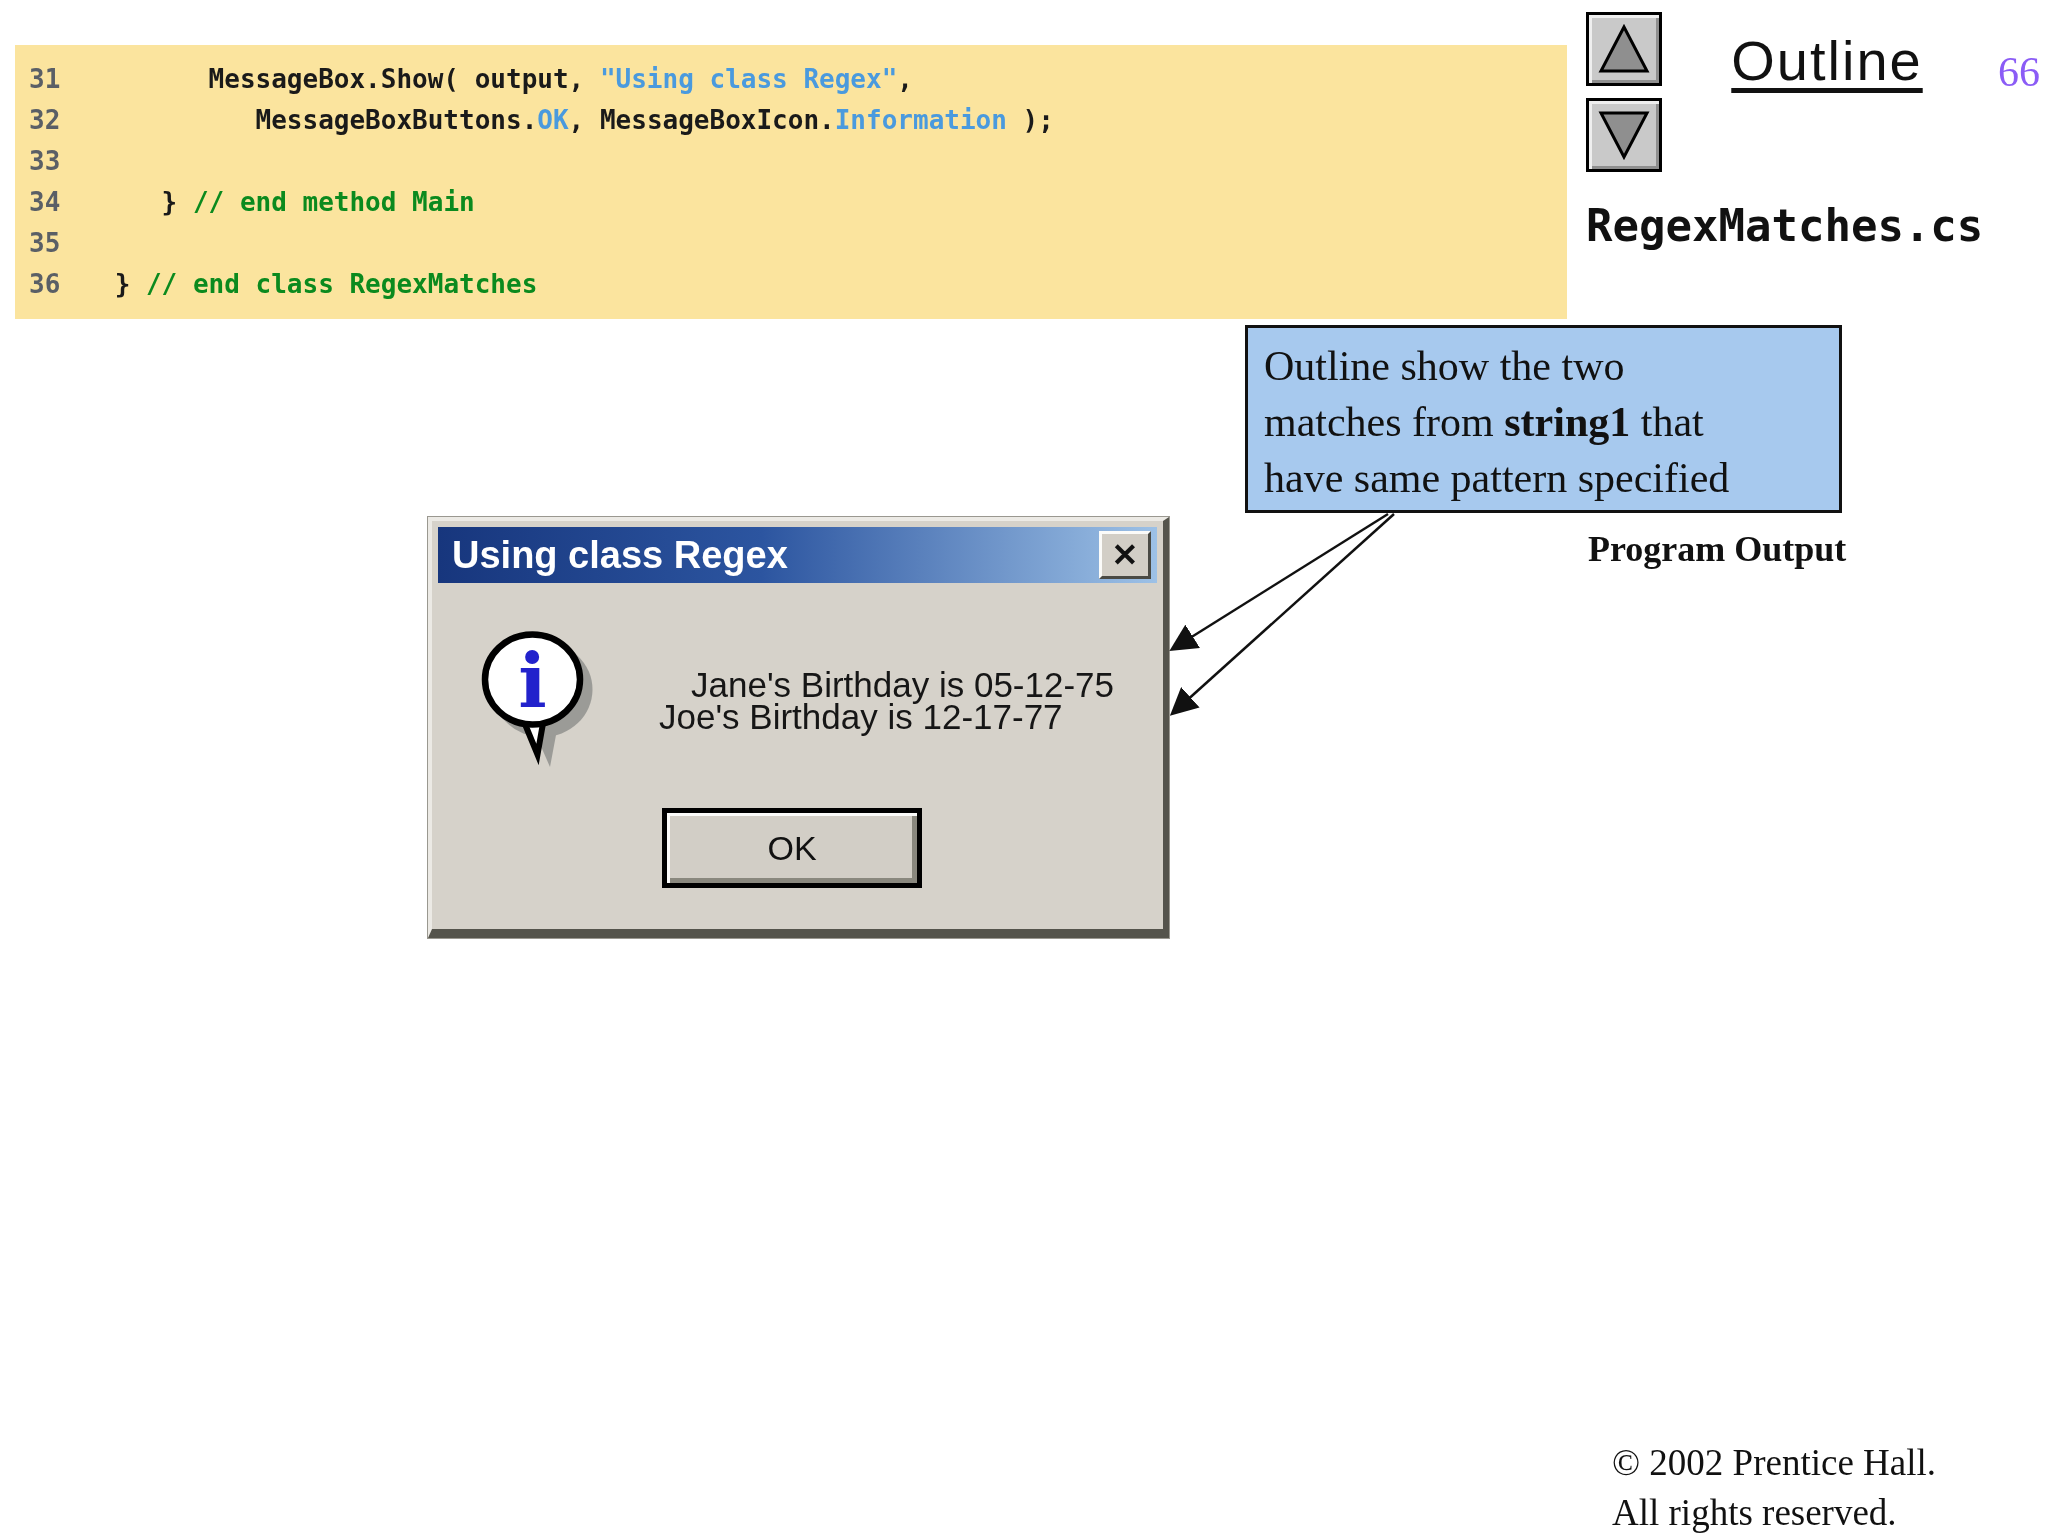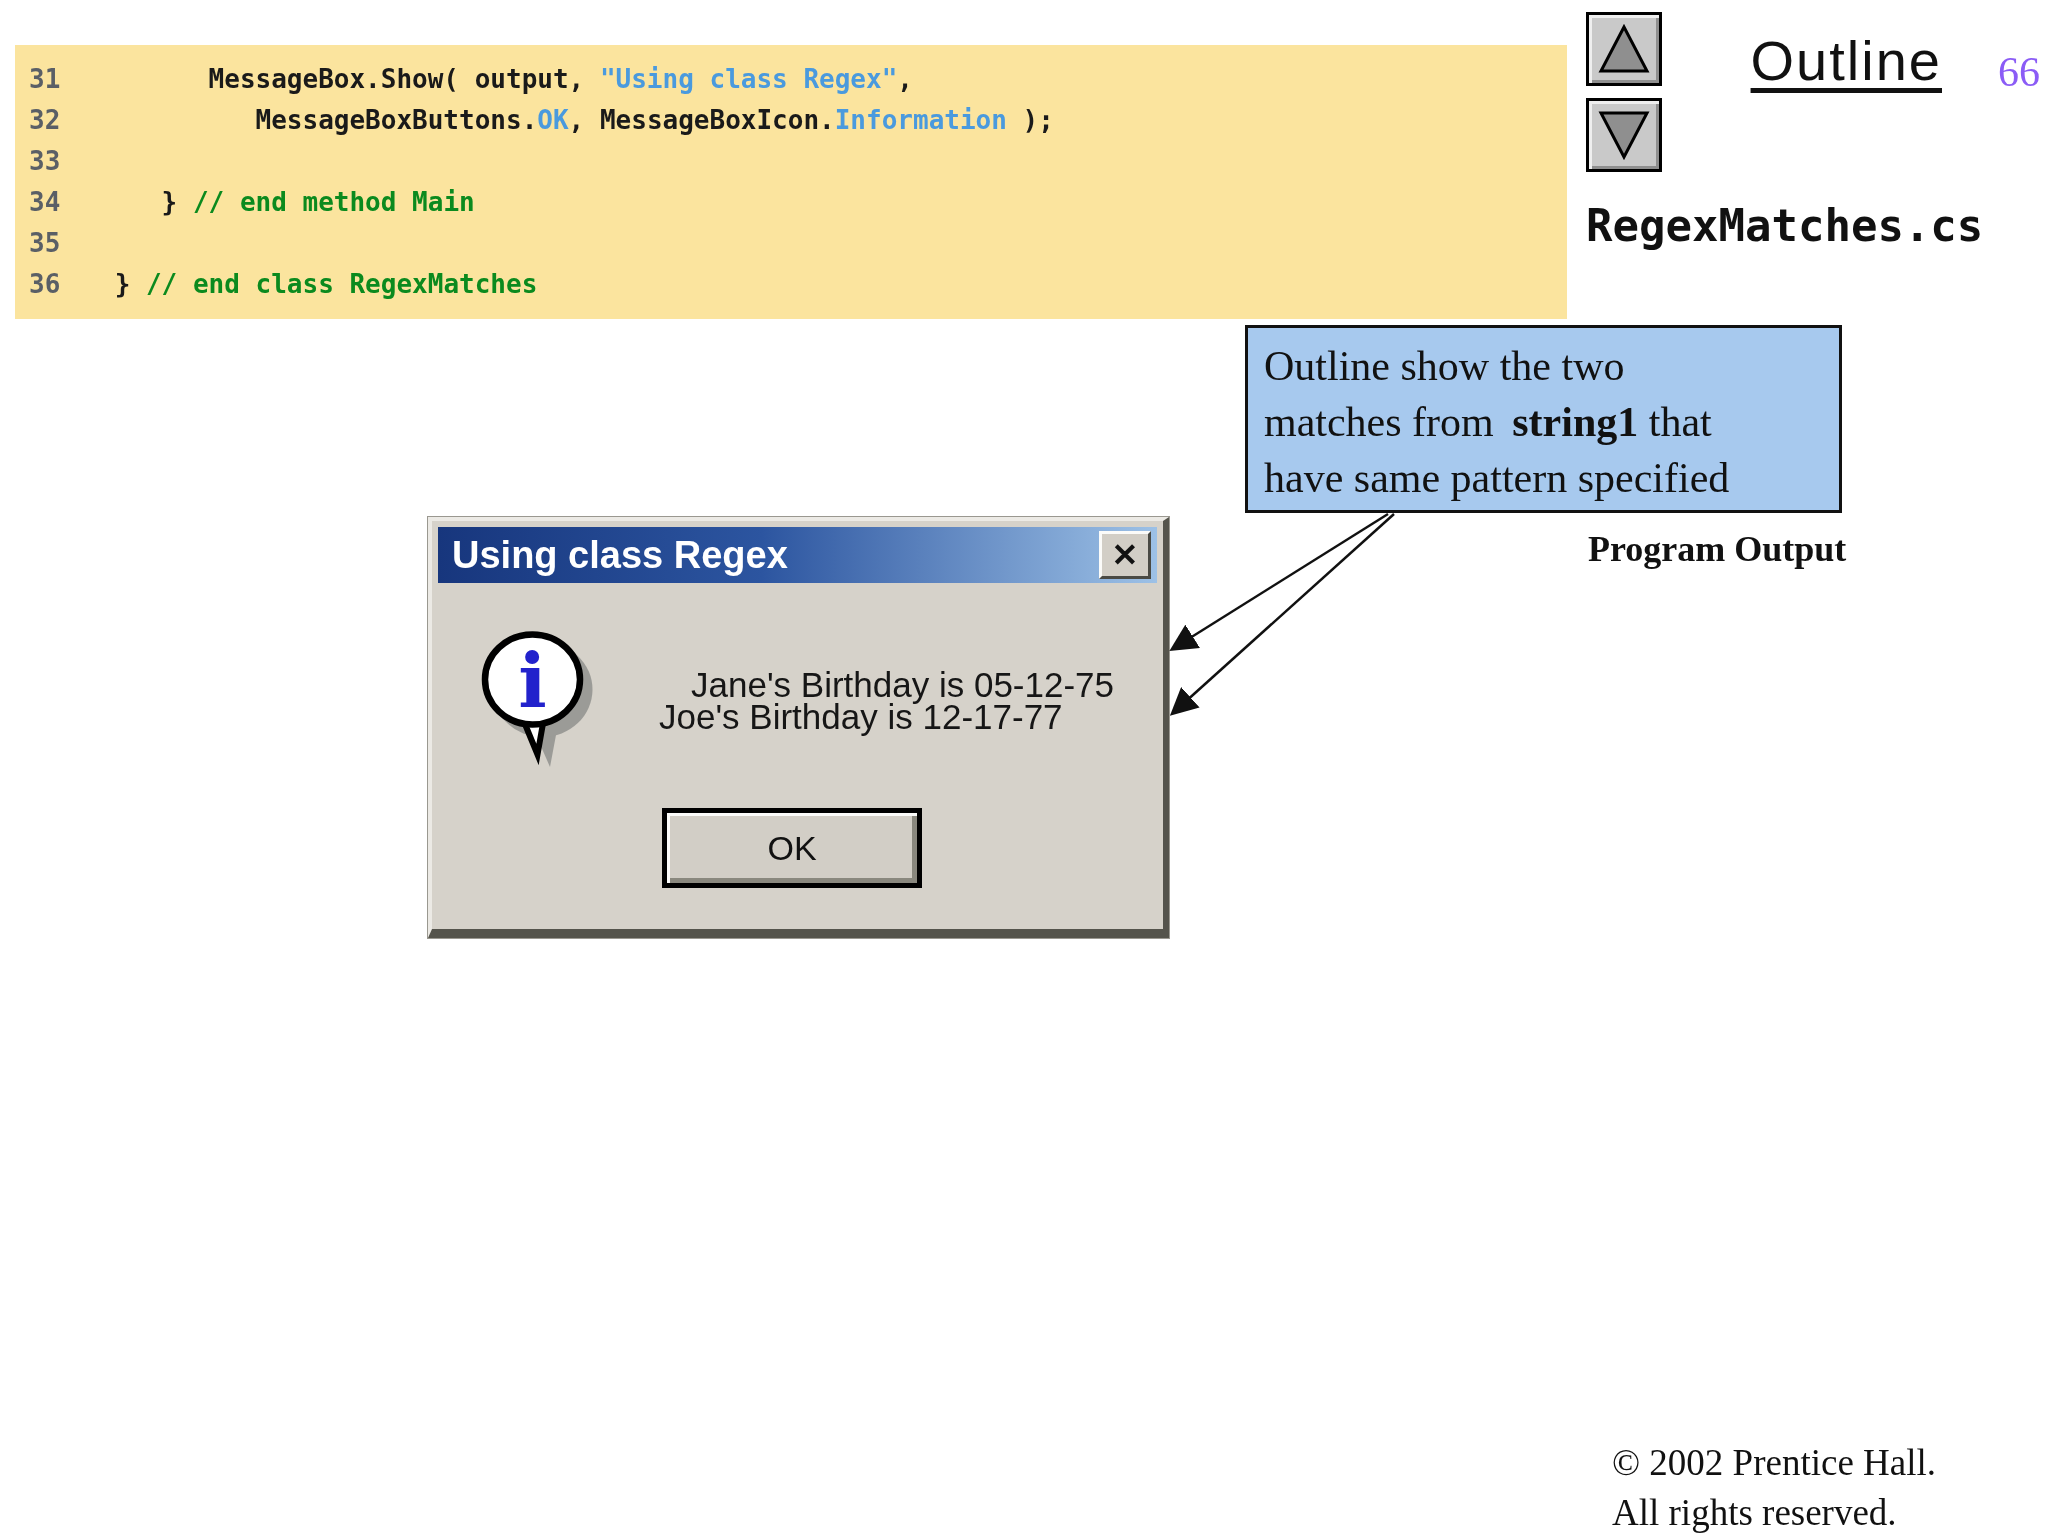--- a/index.html
+++ b/index.html
@@ -17,33 +17,33 @@
   .tok-b{color:#4a9ade;}
   .tok-g{color:#0b8a1e;}
 
   
   .nav-btn{position:absolute;left:1586px;width:70px;height:68px;background:#c9c9c9;
            border:3px solid #000;box-shadow:inset 3px 3px 0 #efefef,inset -3px -3px 0 #8f8f8f;
            display:flex;align-items:center;justify-content:center;cursor:pointer;}
   .nav-btn svg{display:block;}
   .page-number{position:absolute;left:1978px;top:8px;width:62px;text-align:right;
                font-family:"Liberation Serif",serif;font-size:42px;color:#8b5cf6;margin-top:40px;}
-  .outline-title{position:absolute;left:1712px;top:28px;width:230px;text-align:right;
+  .outline-title{position:absolute;left:1712px;top:28px;width:230px;text-align:center;
                  font-size:56px;letter-spacing:2px;color:#111;
                  text-decoration:underline;text-underline-offset:8px;}
   .file-label{position:absolute;left:1586px;top:200px;
               font-family:"DejaVu Sans Mono","Liberation Mono",monospace;
               font-weight:bold;font-size:44px;color:#111;}
 
   
   .callout{position:absolute;left:1245px;top:325px;width:597px;height:188px;
            background:#a7c9ee;border:3px solid #111;box-sizing:border-box;
            padding:10px 0 0 16px;font-family:"Liberation Serif",serif;
            font-size:42px;line-height:56px;color:#111;}
-  .callout b{font-weight:bold;margin-left:8px;}
+  .callout b{font-weight:bold;}
   .program-output{position:absolute;left:1588px;top:528px;
                   font-family:"Liberation Serif",serif;font-weight:bold;
                   font-size:36px;color:#111;}
 
   
   .dialog{position:absolute;left:428px;top:517px;width:741px;height:421px;
           background:#d6d2ca;box-sizing:border-box;
           border-top:4px solid #eceae5;border-left:4px solid #eceae5;
           border-right:6px solid #55544c;border-bottom:9px solid #55544c;
           box-shadow:0 0 0 1px #9a9890;padding-left:43px;}

